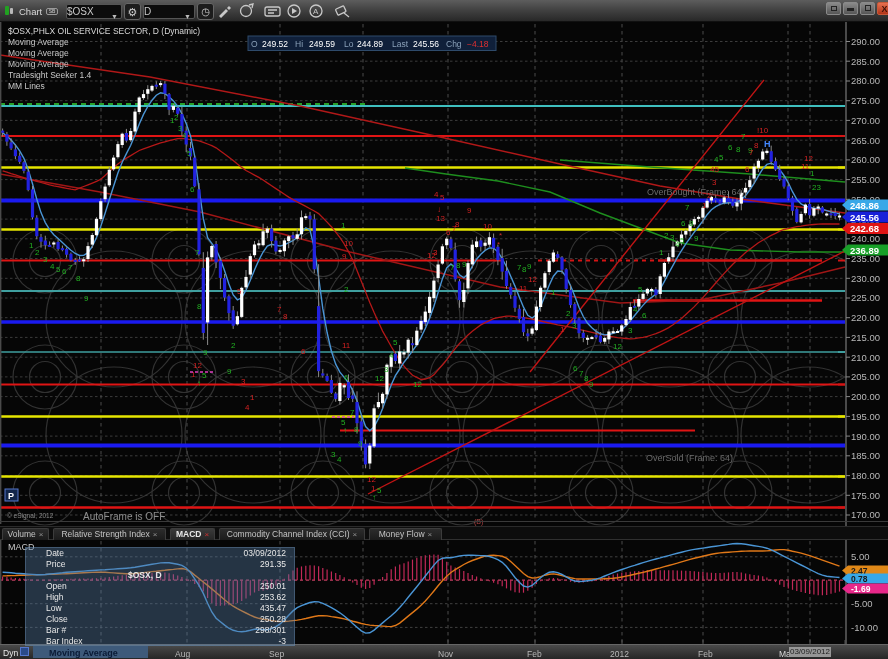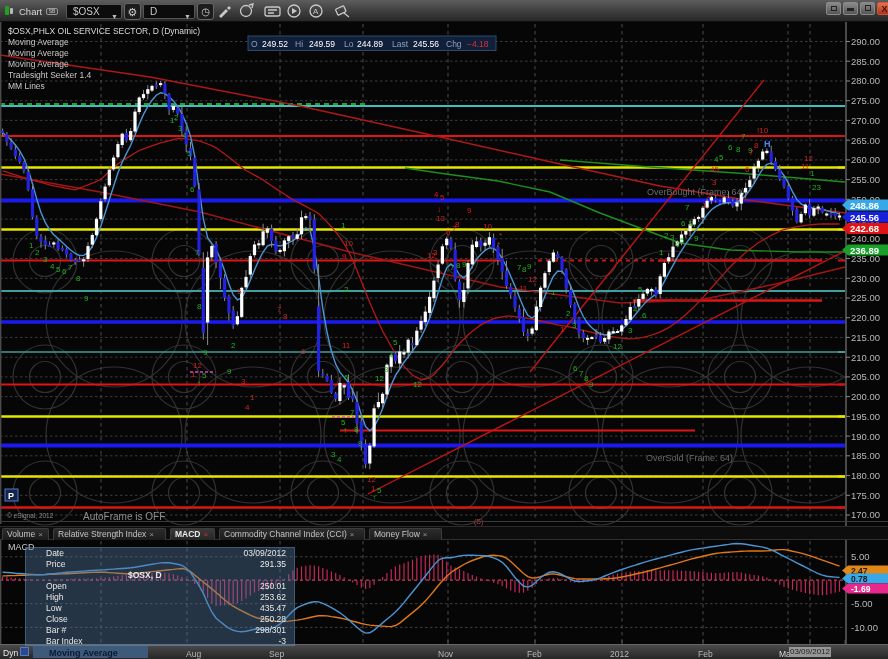--- a/index.html
+++ b/index.html
@@ -1,21 +1,21 @@
 <!DOCTYPE html>
 <html><head><meta charset="utf-8"><style>
 *{margin:0;padding:0;box-sizing:border-box}
 body{width:888px;height:659px;background:#0b0b0b;font-family:"Liberation Sans",sans-serif;overflow:hidden;position:relative}
 .toolbar{position:absolute;left:0;top:0;width:888px;height:22px;background:linear-gradient(#5d5d5d,#404040 50%,#282828);border-bottom:1px solid #101010}
 .tb{position:absolute;top:0;height:22px;display:flex;align-items:center;color:#d8d8d8}
-.combo{position:absolute;top:4px;height:15px;background:#0c0c0c;border:1px solid #555;border-radius:2px;color:#c8c8c8;font-size:10px;line-height:14px;padding-left:6px}
+.combo{position:absolute;top:4px;height:15px;background:#0c0c0c;border:1px solid #555;border-radius:2px;color:#c8c8c8;font-size:10px;line-height:14px;}
 .arr{position:absolute;right:3px;top:5px;font-size:7px;color:#bbb}
 .wbtn{position:absolute;top:2px;width:15px;height:13px;border:1px solid #8a8a8a;border-radius:2px;background:linear-gradient(#8a8a8a,#565656);color:#1a1a1a;font-size:9px;font-weight:bold;text-align:center;line-height:12px}
 .tabs{position:absolute;left:0;top:526px;width:888px;height:14px;background:#0d0d0d;border-top:1px solid #2a2a2a;border-bottom:1px solid #303030;box-sizing:border-box}
-.tab{position:absolute;top:1px;height:12px;background:linear-gradient(#2c2c2c,#1b1b1b);border:1px solid #3c3c3c;border-bottom:none;border-radius:2px 2px 0 0;color:#c4c4c4;font-size:8.5px;line-height:11px;padding:0 4px;white-space:nowrap;overflow:hidden;display:flex;justify-content:flex-start;box-sizing:border-box}
+.tab{position:absolute;top:1px;height:12px;background:linear-gradient(#2c2c2c,#1b1b1b);border:1px solid #3c3c3c;border-bottom:none;border-radius:2px 2px 0 0;color:#c4c4c4;font-size:8.5px;line-height:11px;padding:0 4px;white-space:nowrap;overflow:hidden;display:flex;justify-content:center;box-sizing:border-box}
 .x{color:#909090;font-size:8px;margin-left:3px}
 .dw{position:absolute;left:25px;top:547px;width:270px;height:99px;background:rgba(85,122,162,0.40);border:1px solid rgba(120,160,200,0.35);font-size:8.5px;color:#e8e8e8;z-index:5}
 .dr{position:relative;height:11px;padding:0 20px;line-height:11px}
 .dv{position:absolute;right:8px;top:0}
 .status{position:absolute;left:0;top:644px;width:888px;height:15px;background:linear-gradient(#4a4a4a,#262626);border-top:1px solid #666;font-size:8.5px;color:#b8b8b8}
 </style></head><body>
 <div class="toolbar">
  <div style="position:absolute;left:4.5px;top:6px;width:4px;height:9px;background:#21a121;border-radius:1px"></div>
  <div style="position:absolute;left:10px;top:7.5px;width:3px;height:6px;background:#b8b8b8;border-radius:1px"></div>
  <div class="tb" style="left:19px;font-size:9.5px;font-weight:normal">Chart</div>
@@ -1046,21 +1046,21 @@
  <div class="dr">Low<span class="dv">435.47</span></div>
  <div class="dr">Close<span class="dv">250.28</span></div>
  <div class="dr">Bar #<span class="dv">298/301</span></div>
  <div class="dr">Bar Index<span class="dv">-3</span></div>
 </div>
 <div class="status">
  <span style="position:absolute;left:33px;top:1px;width:115px;height:12px;background:#3e5a7a"></span>
  <span style="position:absolute;left:3px;top:3px;color:#e8e8e8">Dyn</span>
  <span style="position:absolute;left:20px;top:2px;width:9px;height:9px;background:#2a4a8a;border:1px solid #5577cc"></span>
  <span style="position:absolute;left:49px;top:3px;color:#0a1a35;font-weight:bold;font-size:9px">Moving Average</span>
- <span style="position:absolute;left:186px;top:4px">Aug</span>
+ <span style="position:absolute;left:175px;top:4px">Aug</span>
  <span style="position:absolute;left:269px;top:4px">Sep</span>
  <span style="position:absolute;left:353px;top:14px">Oct</span>
  <span style="position:absolute;left:438px;top:4px">Nov</span>
  <span style="position:absolute;left:527px;top:4px">Feb</span>
  <span style="position:absolute;left:610px;top:4px">2012</span>
  <span style="position:absolute;left:698px;top:4px">Feb</span>
  <span style="position:absolute;left:779px;top:4px;color:#d8d8d8">Ma</span>
  <span style="position:absolute;left:789px;top:2px;width:42px;height:10px;background:#969696;color:#222;font-size:8px;text-align:center;line-height:10px">03/09/2012</span>
 </div>
 </body></html>

